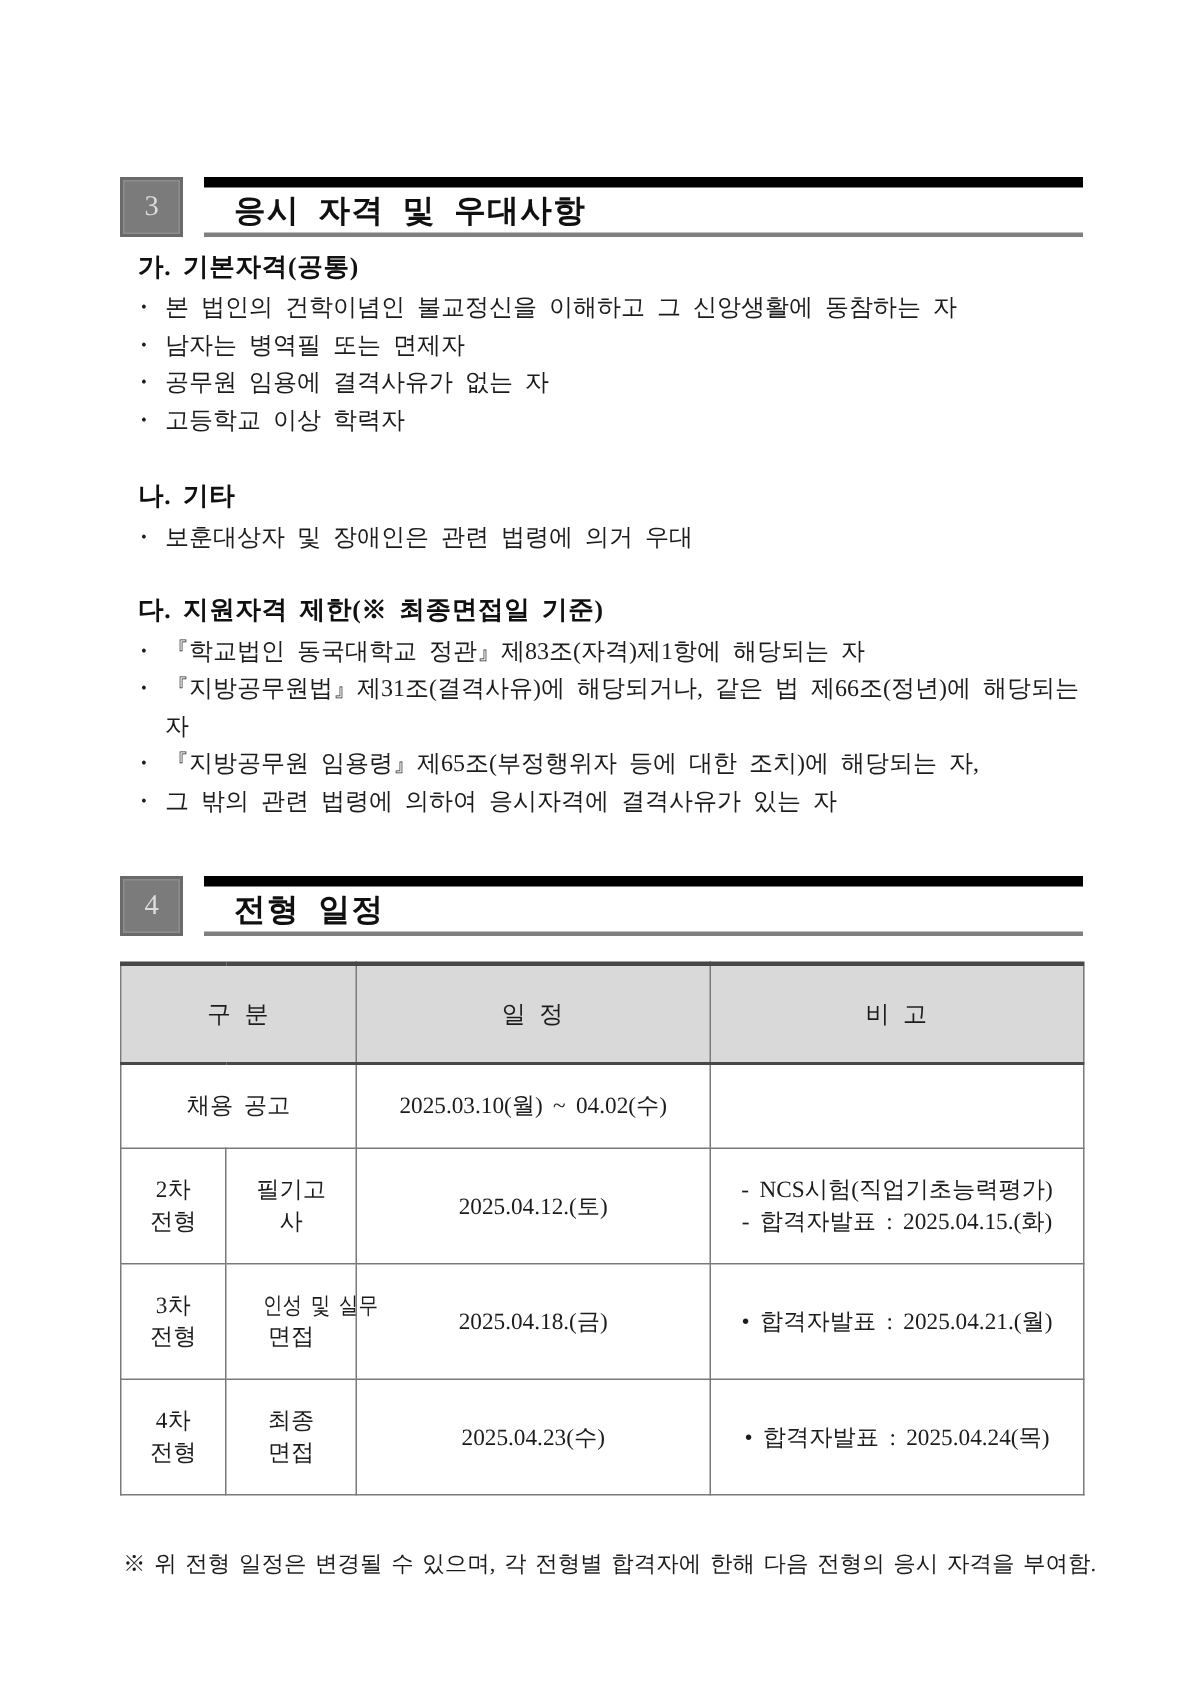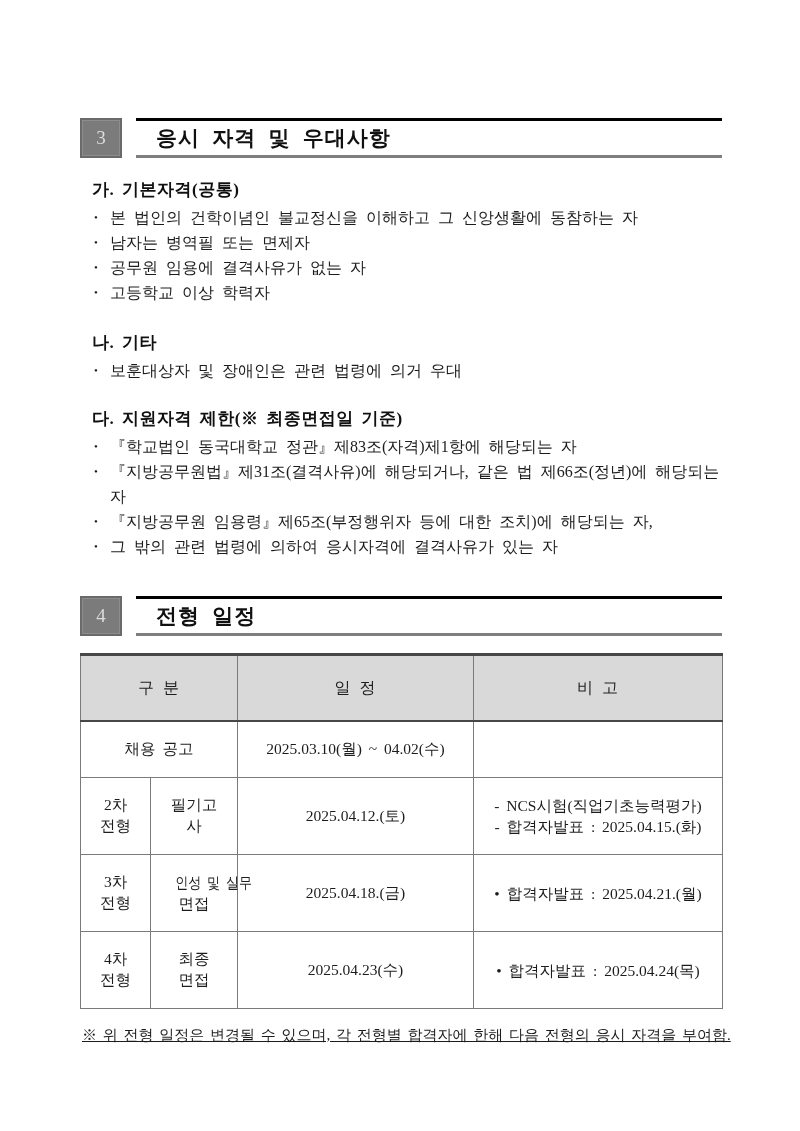--- a/index.html
+++ b/index.html
@@ -19,36 +19,36 @@
   .sec-banner{display:flex;align-items:stretch;height:40px;}
   .sec-num{
     width:38px;height:36px;flex:0 0 38px;
     background:#7b7b7b;border:2px solid #6a6a6a;
     box-shadow:inset 0 0 0 1px #8d8d8d;
     color:#dcdcdc;font-size:19px;
     display:flex;align-items:center;justify-content:center;
   }
   .sec-titlebar{
     flex:1;margin-left:14px;
-    border-top:3px solid #000000;border-bottom:3px solid #7f7f7f;
+    border-top:7px solid #000000;border-bottom:3px solid #7f7f7f;
     display:flex;align-items:center;
   }
   .sec-title{
     font-size:21px;font-weight:bold;color:#101010;
     letter-spacing:1px;padding-left:20px;word-spacing:6px;
   }
 
   .banner3{margin-top:118px;}
   .banner4{margin-top:37px;}
 
   .sub-heading{
     font-size:17px;font-weight:bold;color:#101010;
     margin:0 0 4px 12px;letter-spacing:.5px;word-spacing:3px;
   }
-  .hA{margin-top:20px;}
+  .hA{margin-top:8px;}
   .hB{margin-top:26px;}
   .hC{margin-top:24px;}
 
   .ul{margin:2px 0 0 14px;}
   .li{
     display:flex;align-items:flex-start;
     font-size:16px;line-height:25px;color:#1c1c1c;
     word-spacing:4px;
   }
   .li .dot{flex:0 0 16px;font-size:11px;line-height:25px;text-align:left;}
@@ -71,21 +71,21 @@
     border-bottom:2px solid #474747;
     font-size:16px;letter-spacing:1px;
   }
   td.remark{text-align:left;padding-left:9px;line-height:21px;}
   .rh1{height:47px;} .rh2{height:46px;} .rh3{height:50px;}
   .rh4{height:52px;} .rh5{height:50px;} .rh6{height:49px;}
   .condensed{display:inline-block;transform:scaleX(.78);transform-origin:center;white-space:nowrap;}
   .condensed2{display:inline-block;transform:scaleX(.84);transform-origin:center;white-space:nowrap;line-height:20px;}
   .two-line{line-height:21px;}
 
-  .notes{margin-top:10px;margin-left:2px;text-decoration:underline;}
+  .notes{margin-top:30px;margin-left:2px;}
   .note-line{
     font-size:15px;line-height:32px;white-space:nowrap;
     color:#1c1c1c;word-spacing:2px;
   }
 </style>
 </head>
 <body>
 
 <div class="page">
   <div class="content">

